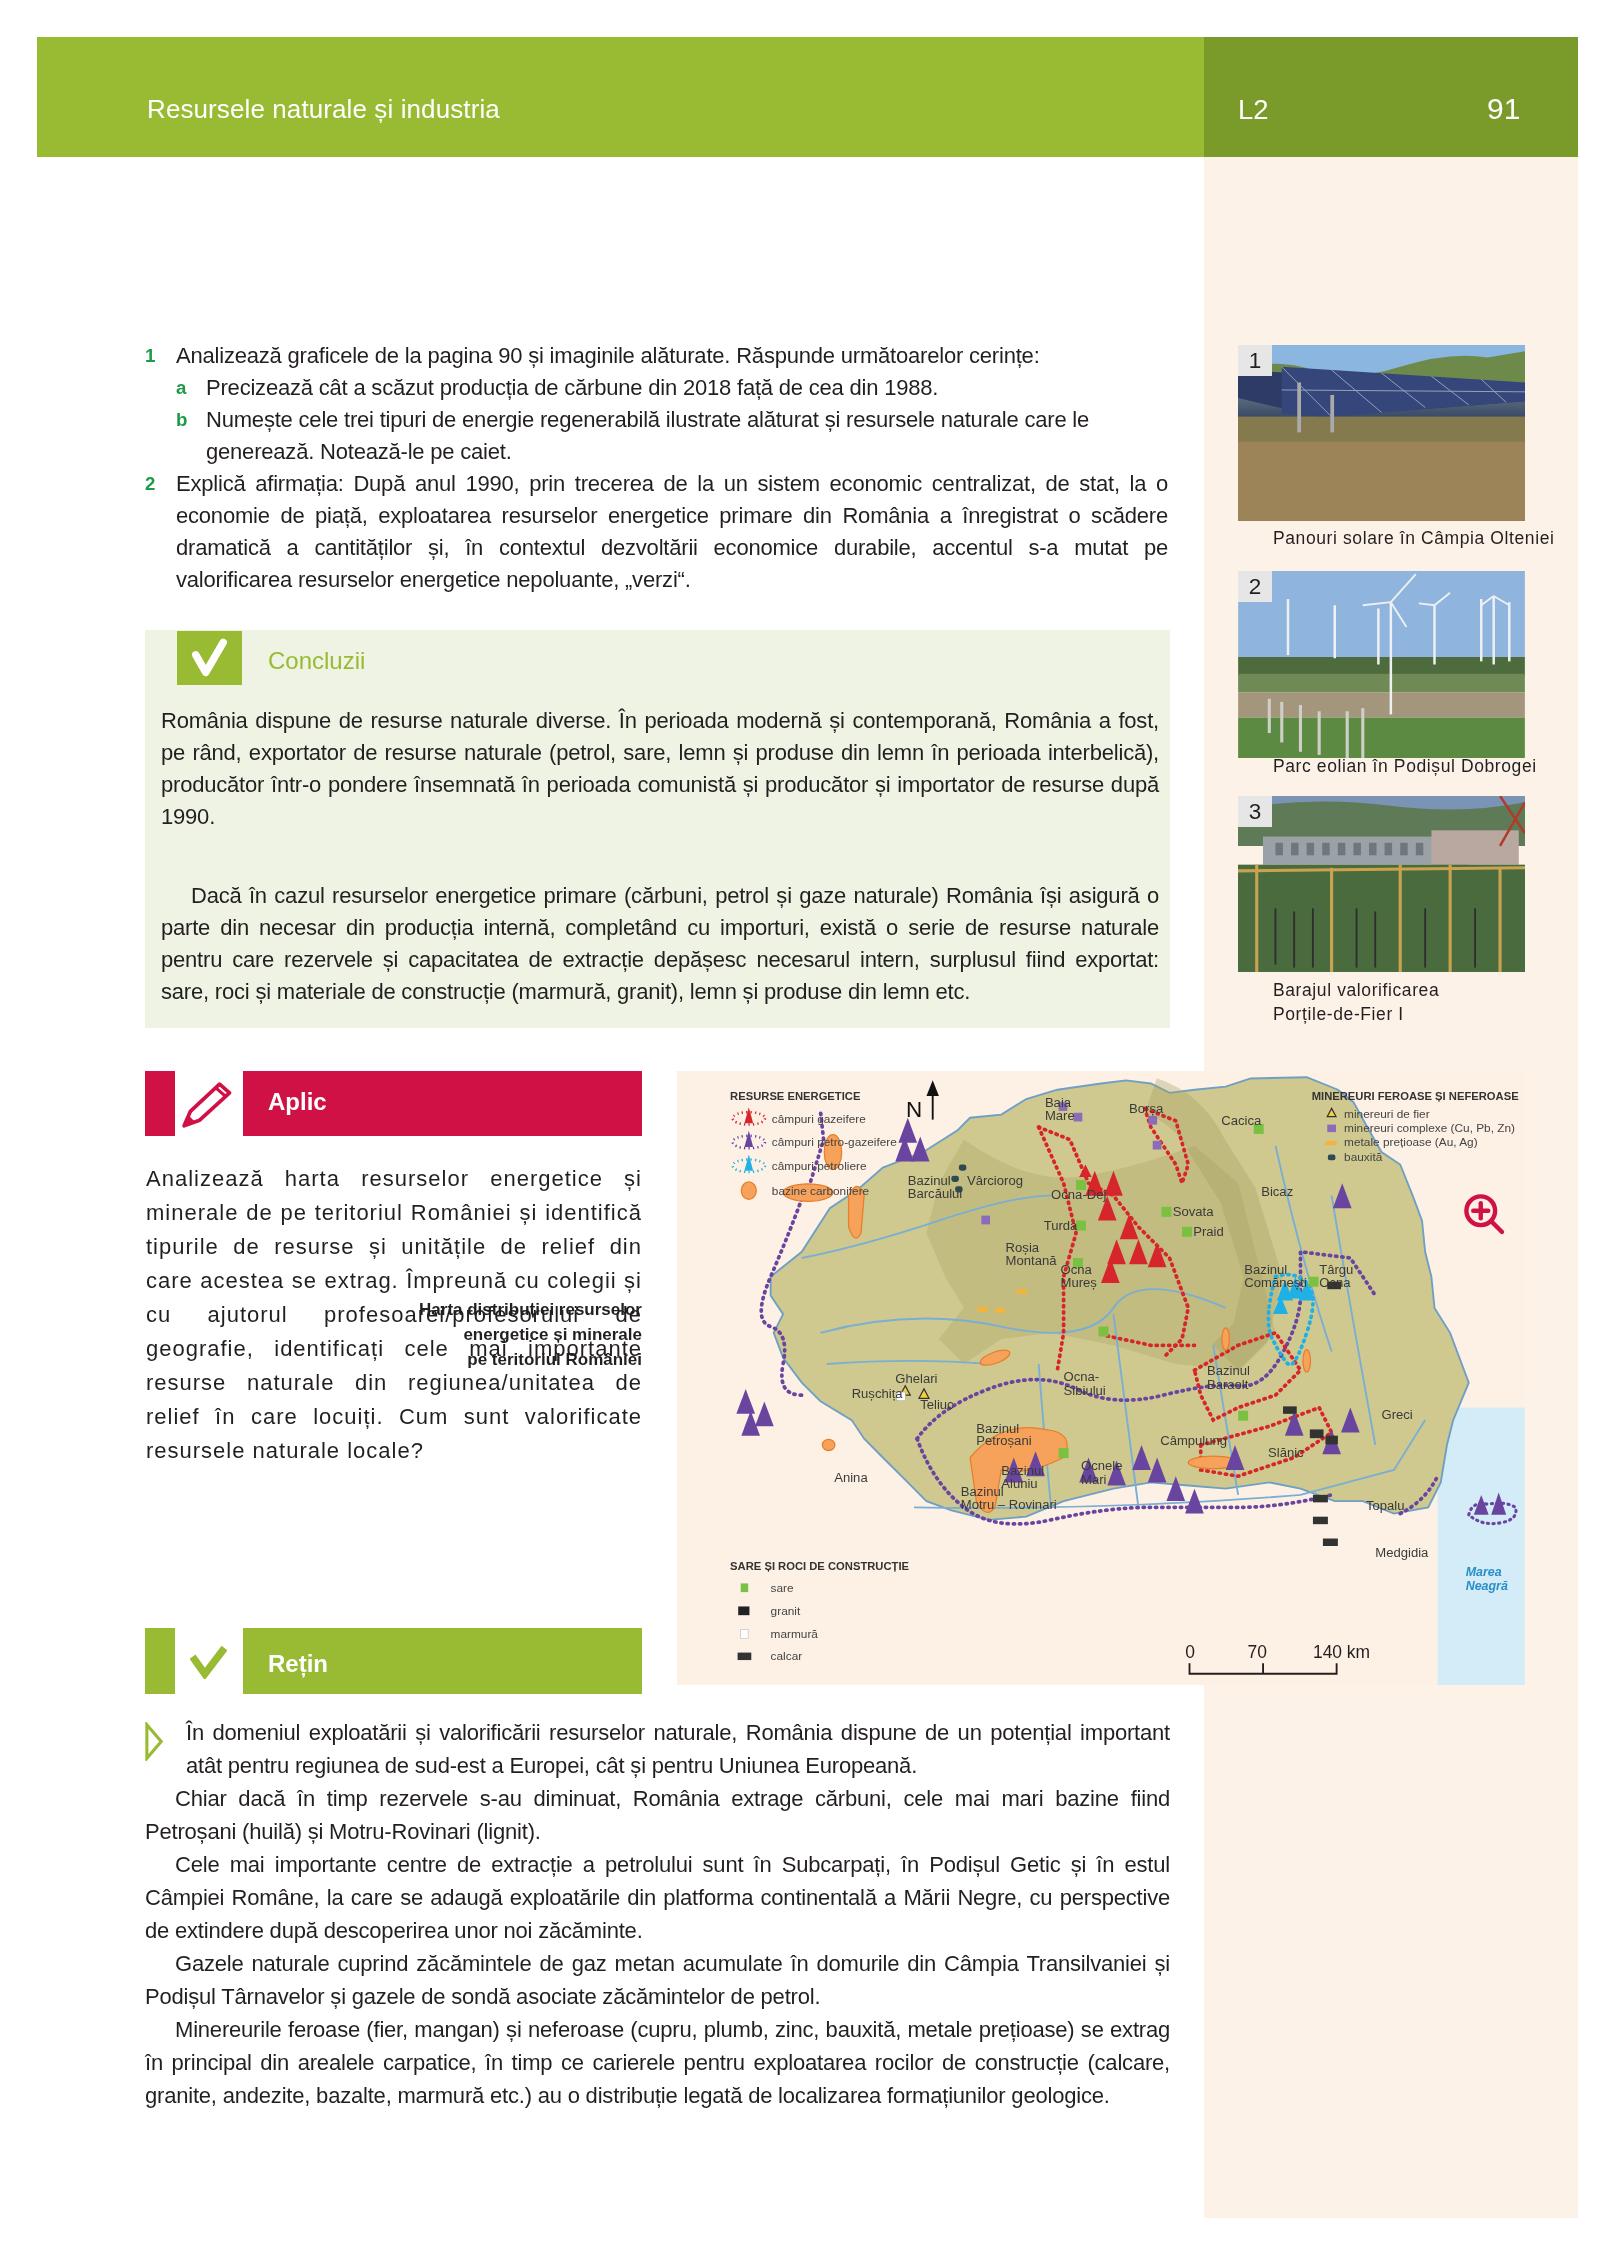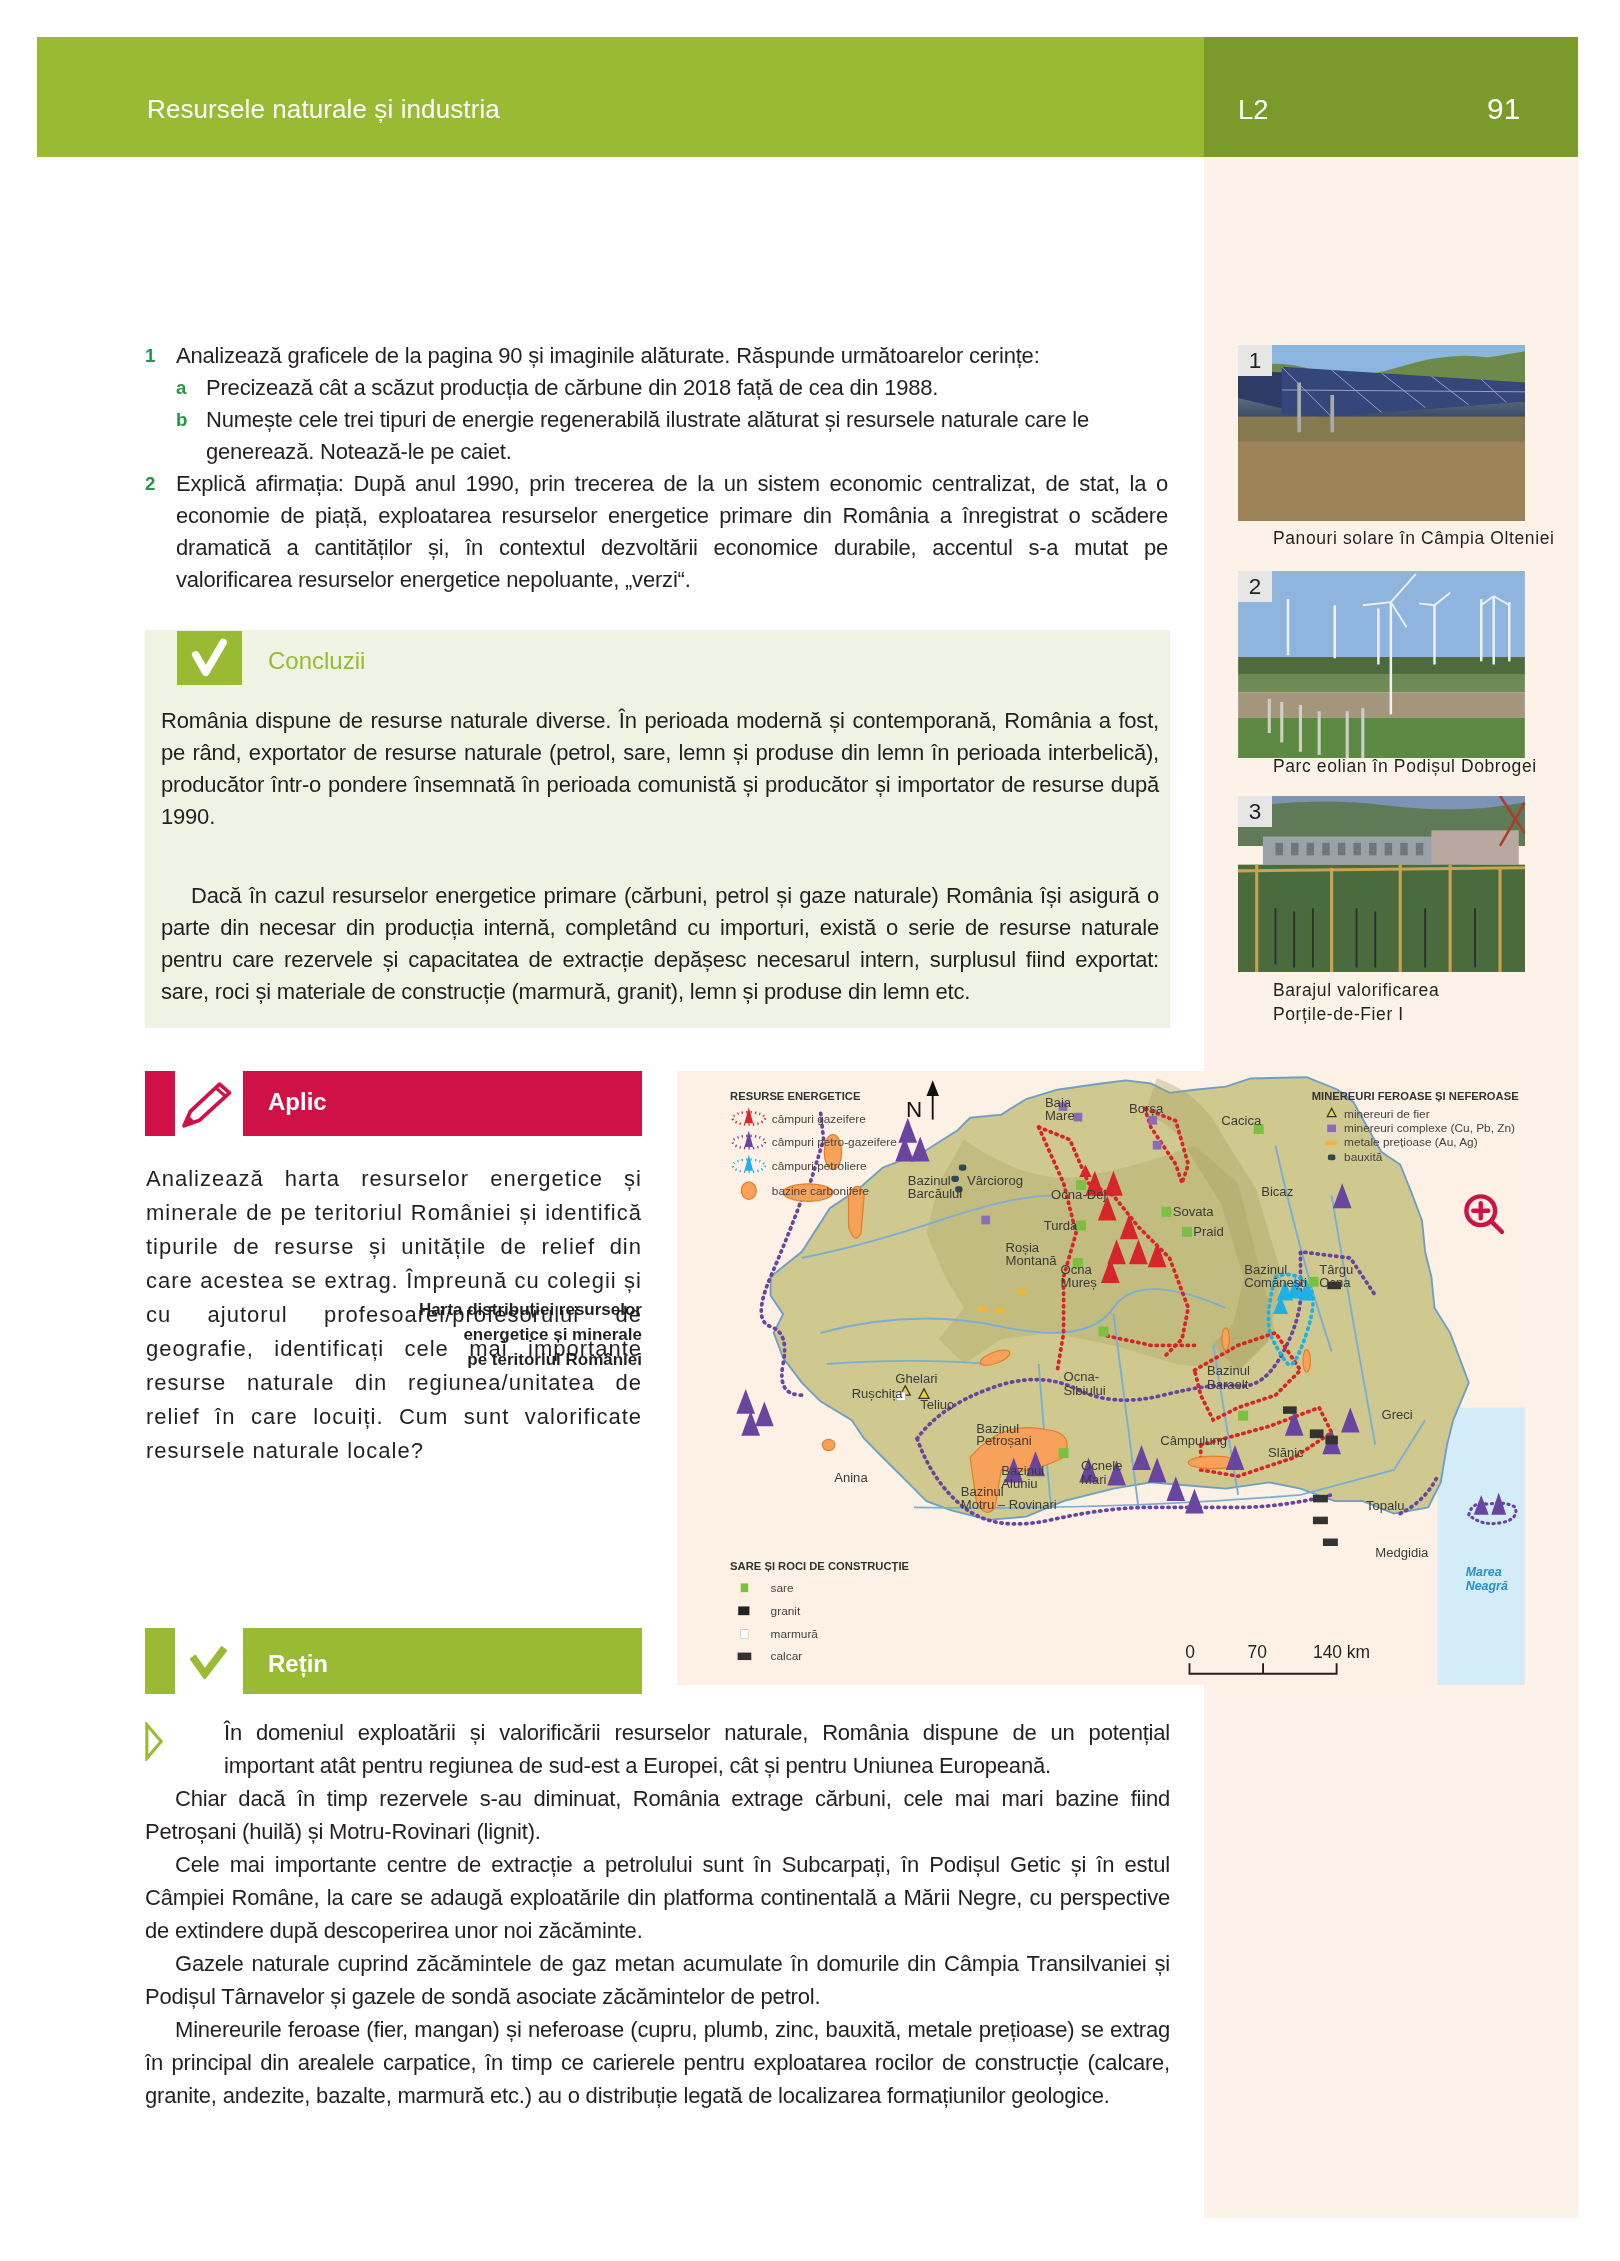--- a/index.html
+++ b/index.html
@@ -40,21 +40,21 @@
   #aplic-title { left:268px; top:1088px; font-size:24px; color:#fff; font-weight:bold; }
   #aplic-text { left:146px; top:1162px; width:496px; font-size:22px; line-height:34px; letter-spacing:1px; text-align:justify; }
   #map-caption { left:349px; top:1297px; width:293px; font-size:17px; line-height:25px; text-align:right; font-weight:bold; color:#231f20; }
 
   
   #retin-l { left:145px; top:1628px; width:30px; height:66px; background:#98bb33; }
   #retin-bar { left:243px; top:1628px; width:399px; height:66px; background:#98bb33; }
   #retin-title { left:268px; top:1644px; font-size:24px; color:#fff; font-weight:bold;margin-top:6px; }
   #retin-body { left:145px; top:1716px; width:1025px; font-size:22px; line-height:33px; text-align:justify; letter-spacing:-0.2px; }
   #retin-body p { margin:0; text-indent:30px; }
-  #retin-body p.first { padding-left:79px; text-indent:0; }
+  #retin-body p.first { padding-left:41px; text-indent:0; }
 
   
   #map { left:677px; top:1071px; width:848px; height:614px; background:#fdf1e6; overflow:hidden; }
   .ml { font-family:"Liberation Sans", sans-serif; fill:#444; font-size:19px; }
   .mlh { font-family:"Liberation Sans", sans-serif; fill:#333; font-size:18px; font-weight:bold; }
   .mplace { font-family:"Liberation Sans", sans-serif; fill:#3a3a3a; font-size:21px; }
 </style>
 </head>
 <body>
 

